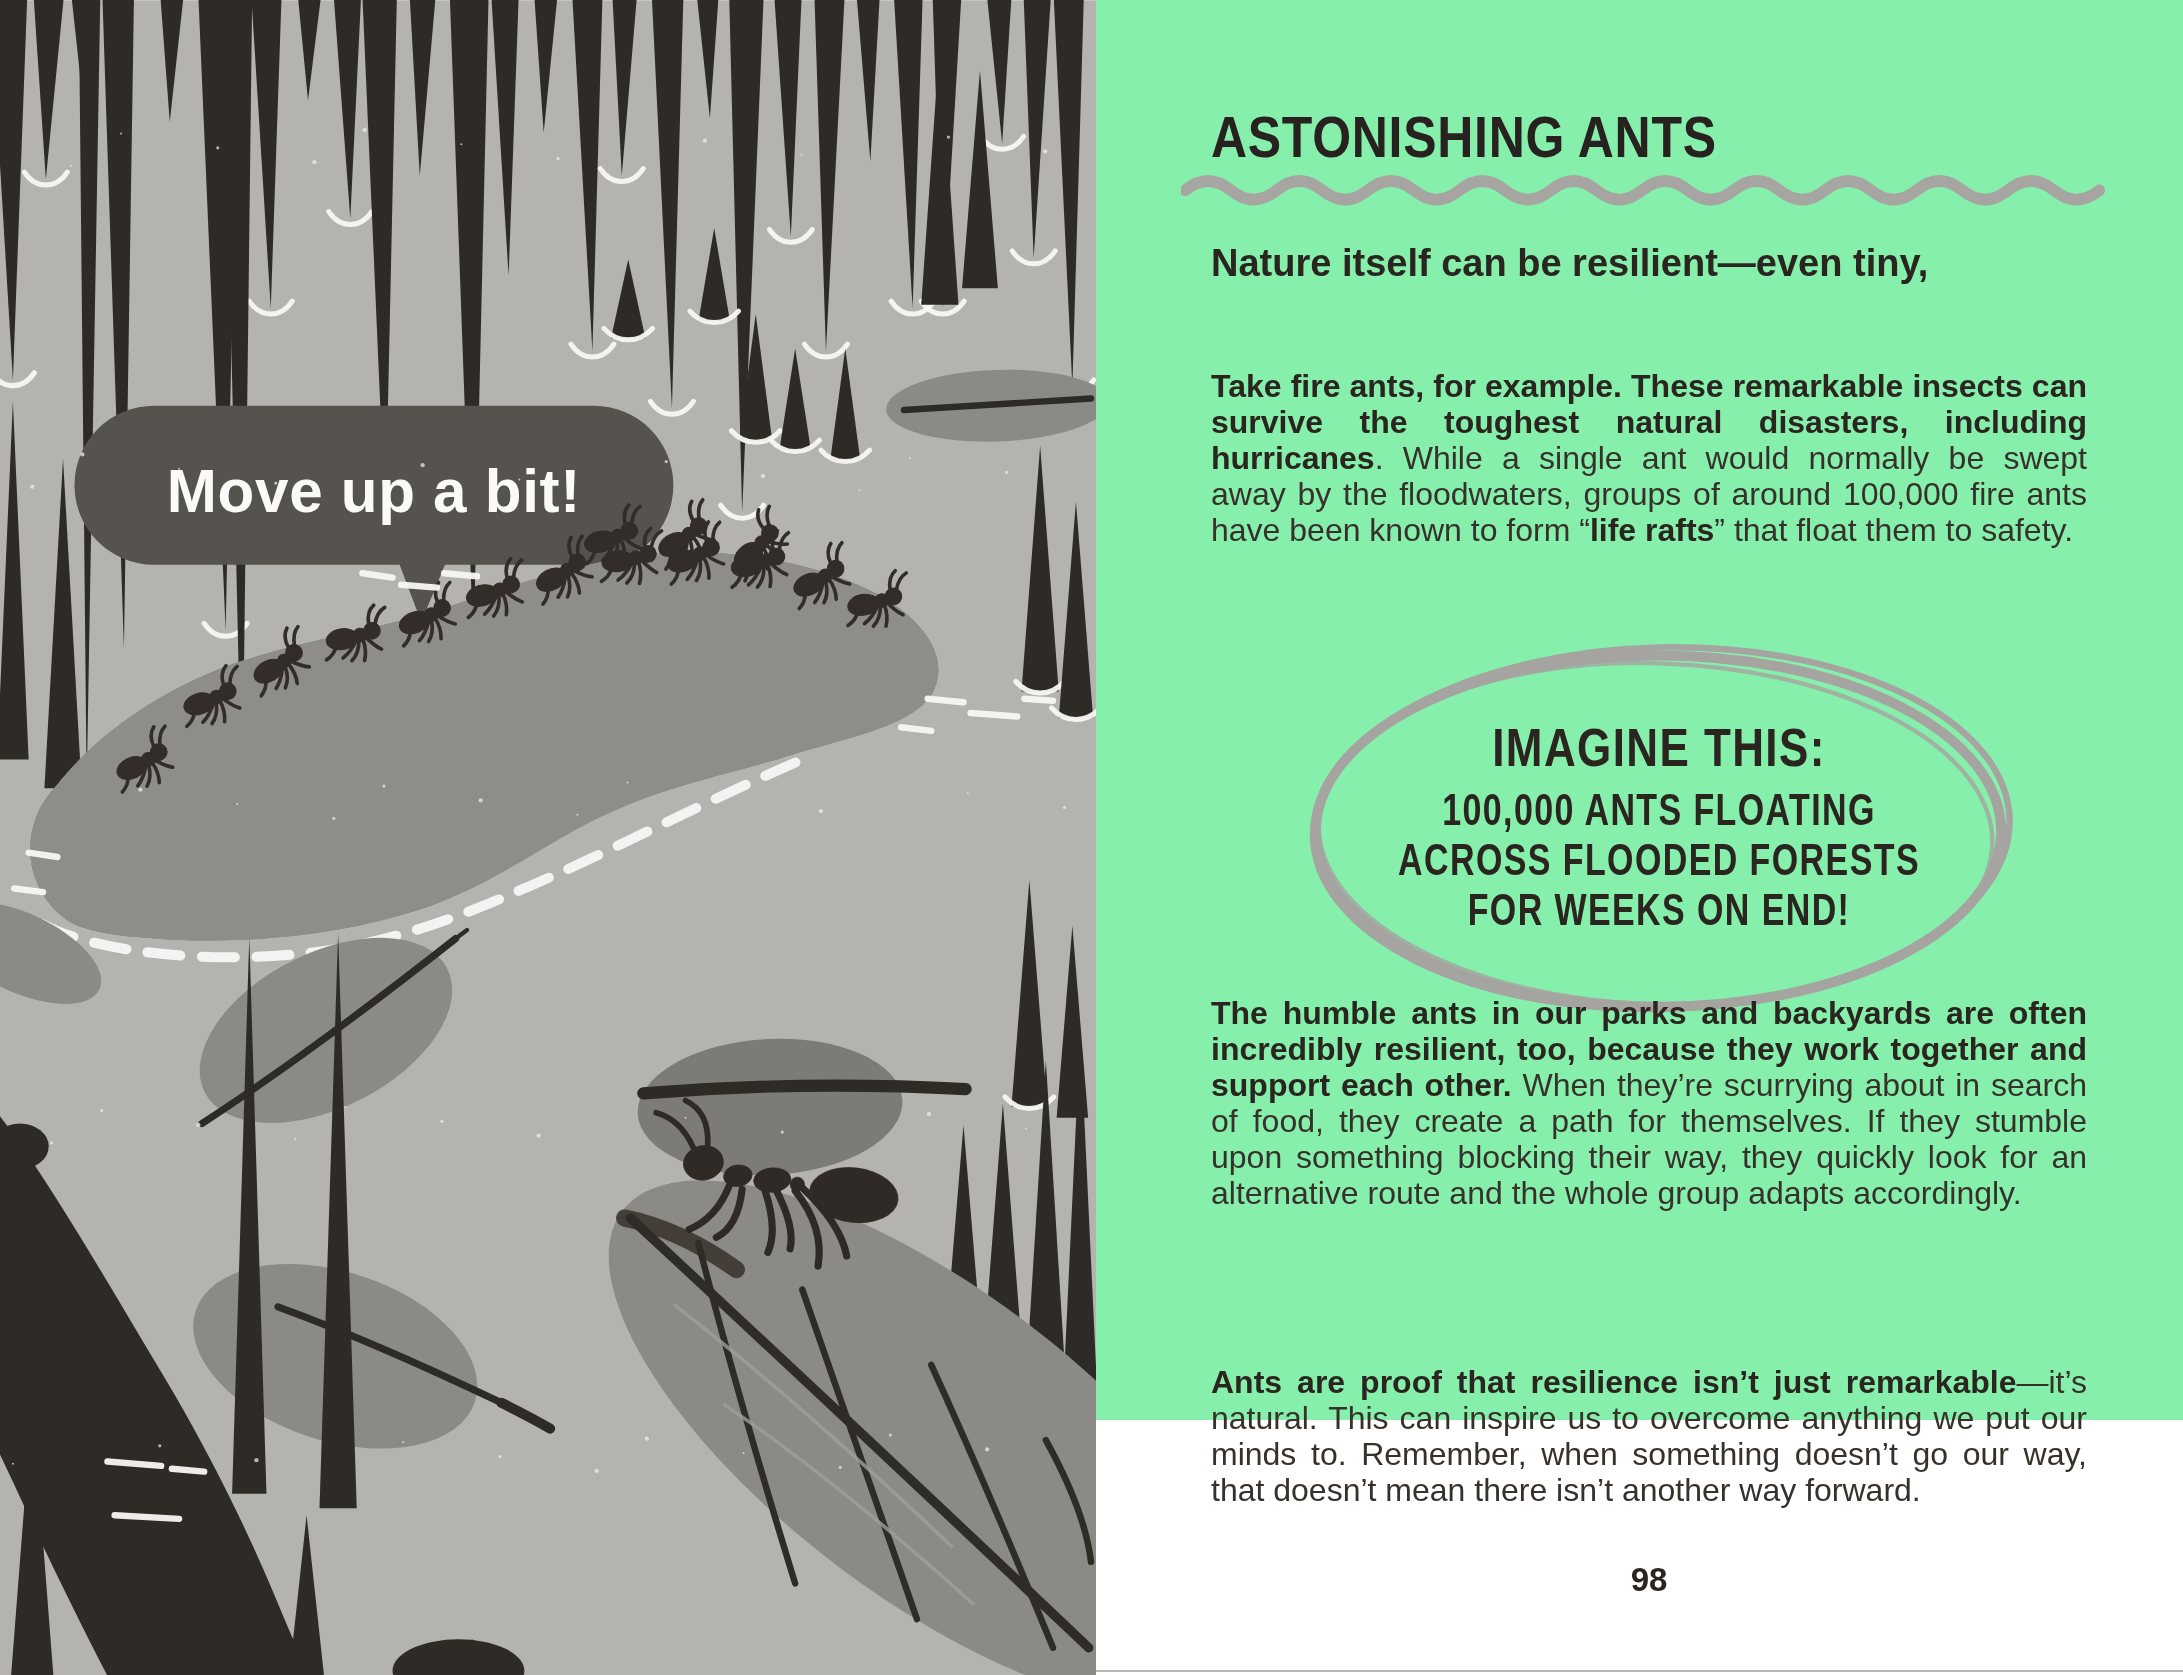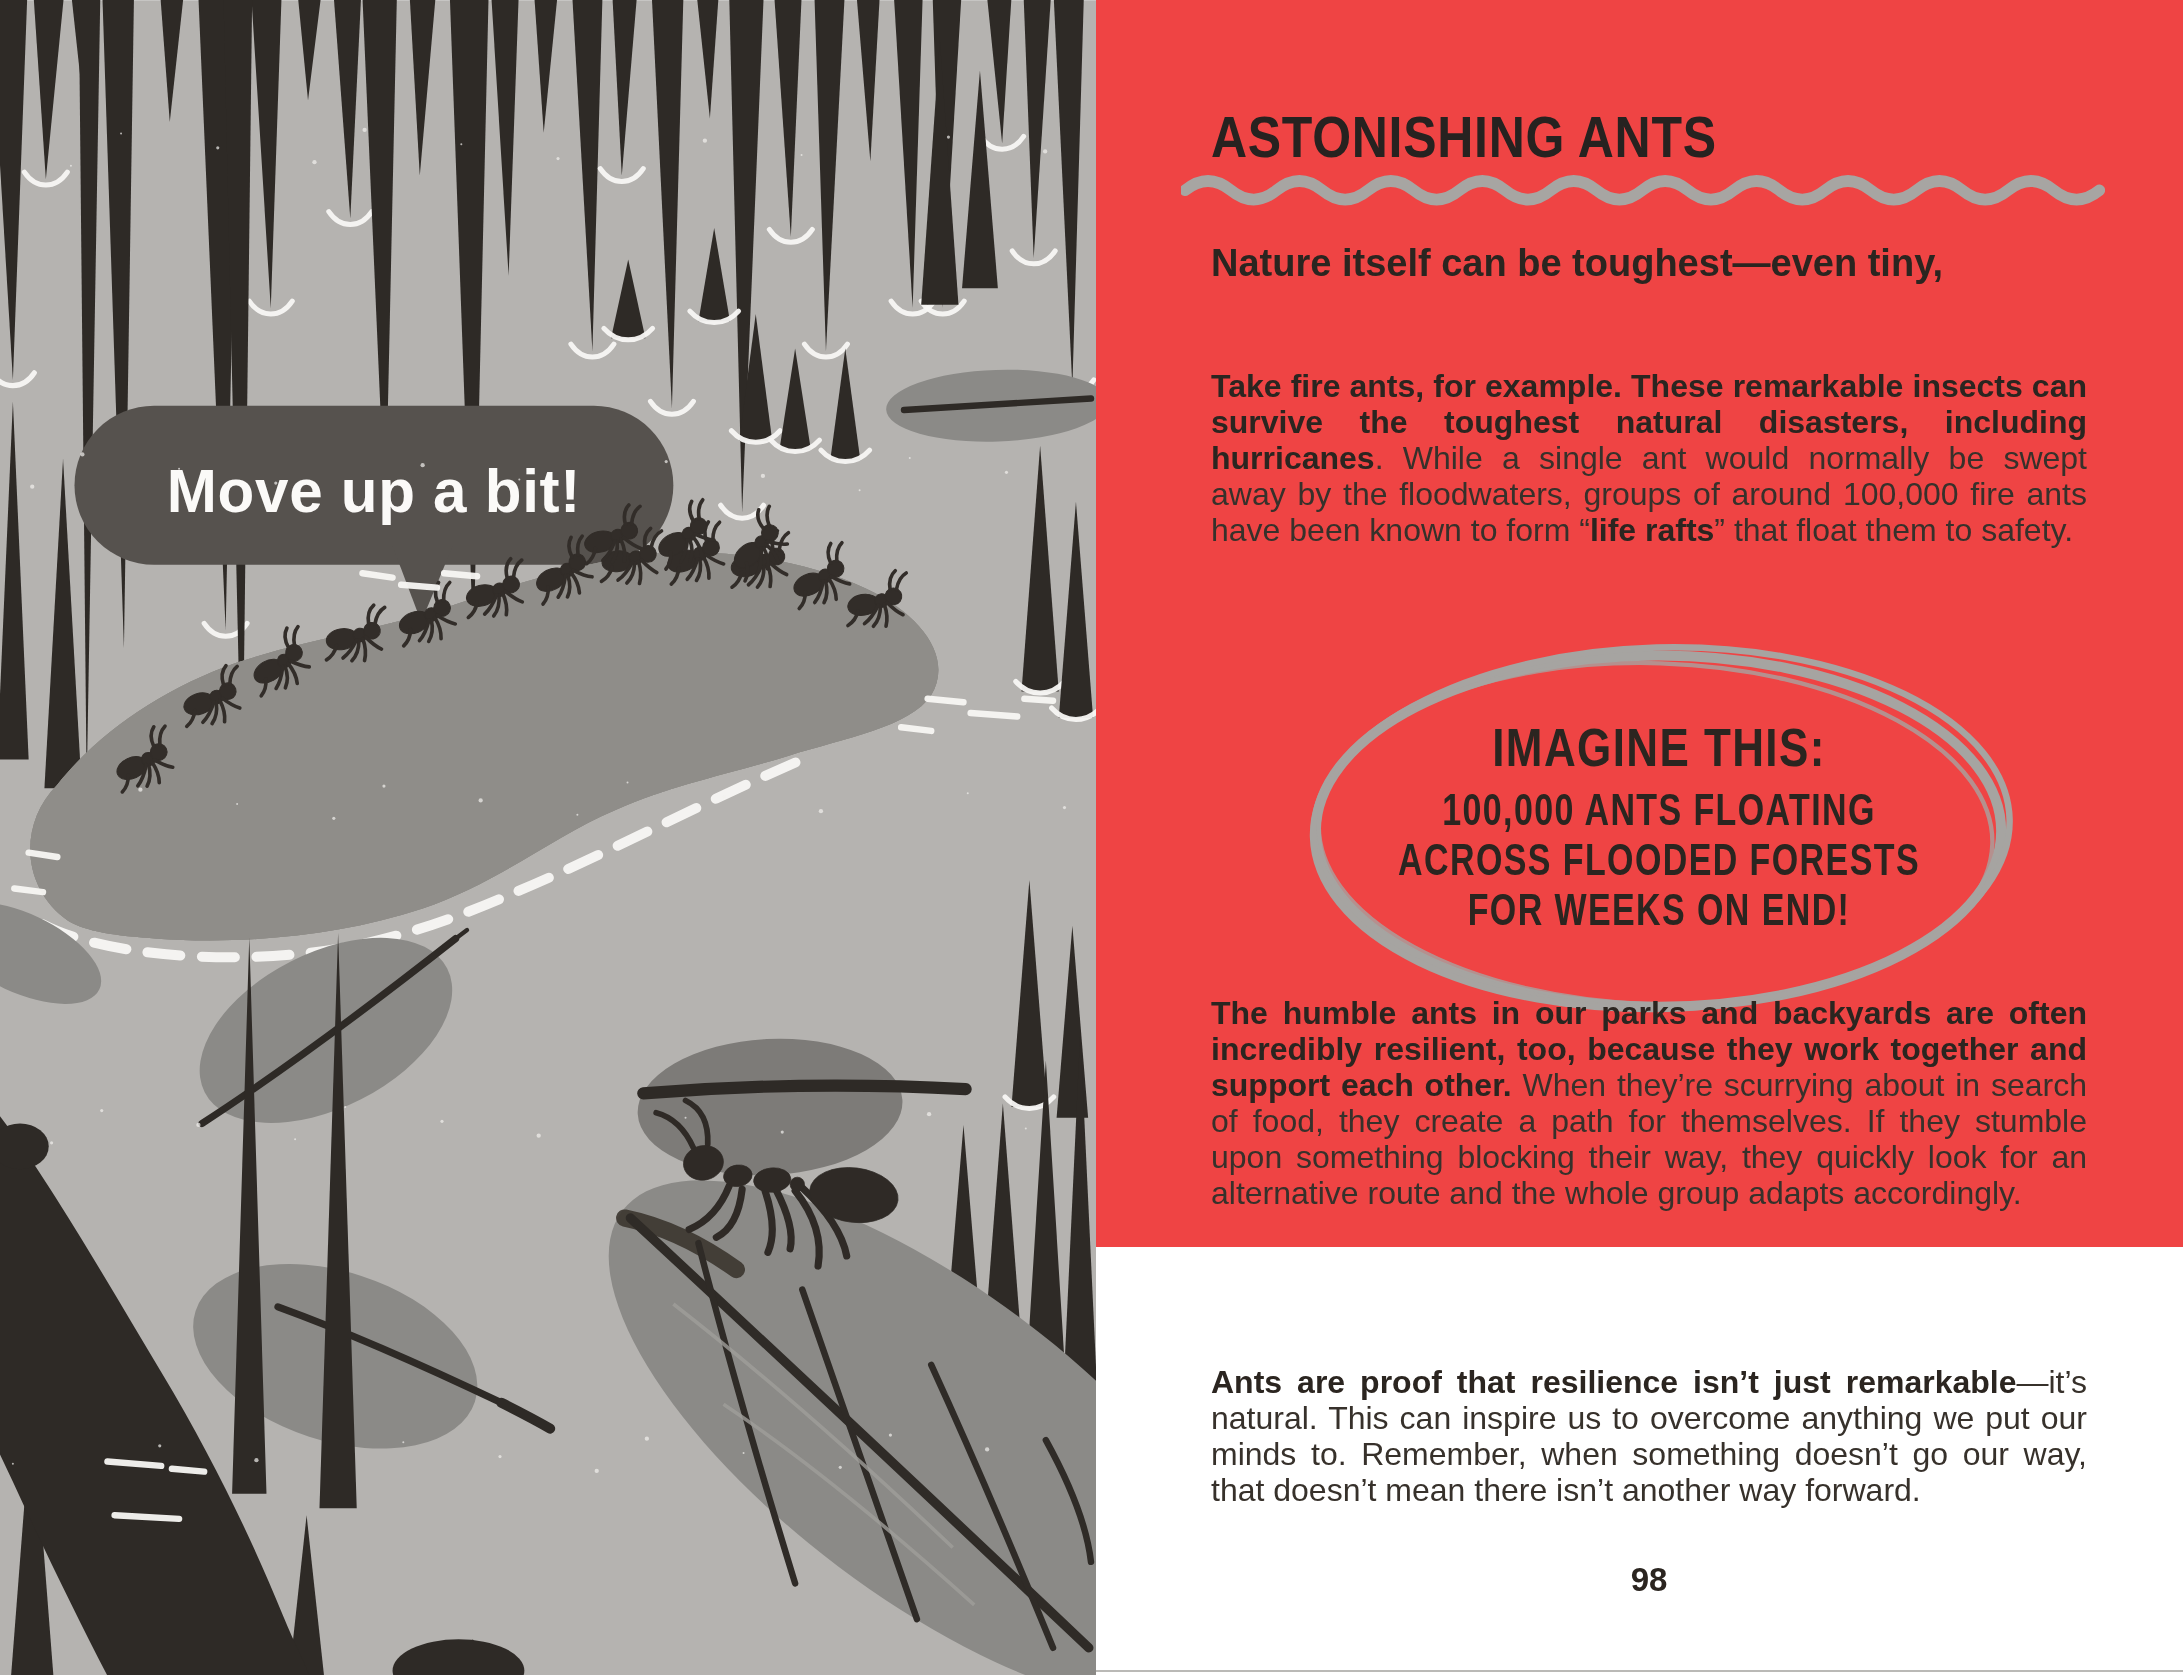--- a/index.html
+++ b/index.html
@@ -1,19 +1,19 @@
 <!DOCTYPE html>
 <html style="font-size:11.5px"><head>
 <meta charset="utf-8">
 <style>
   html,body{margin:0;padding:0}
   #stage{position:relative;width:2183px;height:1676px;background:#ffffff;
          font-family:"Liberation Sans",sans-serif;overflow:hidden}
   #illu{position:absolute;left:0;top:0}
-  .rp{position:absolute;left:1096px;top:0;width:1087px;height:1247px;background:#ef4444}
+  .rp{position:absolute;left:1096px;top:0;width:1087px;height:1420px;background:#86efac}
   .abs{position:absolute}
   .title{left:115px;top:105px;font-size:50px;font-weight:bold;color:#272220;
          transform:scaleY(1.14);transform-origin:0 0;letter-spacing:0.7px;white-space:nowrap}
   .intro{left:115px;top:239px;width:903px;font-size:38px;font-weight:bold;color:#2b2520;line-height:48px}
   .para{width:876px;left:115px;font-size:32px;line-height:36px;color:#37312b;text-align:justify}
   .para .b{font-weight:bold;color:#2b2520}
   .p1{top:368px}.p2{top:995px}.p3{top:1364px}
   .callout-h{left:212px;top:717px;width:702px;text-align:center;font-size:44px;font-weight:bold;
              letter-spacing:1.4px;color:#2b2520;transform:scaleY(1.22);transform-origin:50% 0}
   .callout-l{left:212px;top:785px;width:702px;text-align:center;font-size:34px;font-weight:bold;
@@ -325,21 +325,21 @@
 
   <div class="rp">
 
     <div class="abs title">ASTONISHING ANTS</div>
 
     <svg class="abs" style="left:85px;top:166px" width="924" height="50" viewBox="0 0 1290 70">
       <path id="wavyPath" fill="none" stroke="#a7a5a2" stroke-width="16" stroke-linecap="round" d="M4,34 q 32,-26 64,0 q 32,26 64,0 q 32,-26 64,0 q 32,26 64,0 q 32,-26 64,0 q 32,26 64,0 q 32,-26 64,0 q 32,26 64,0 q 32,-26 64,0 q 32,26 64,0 q 32,-26 64,0 q 32,26 64,0 q 32,-26 64,0 q 32,26 64,0 q 32,-26 64,0 q 32,26 64,0 q 32,-26 64,0 q 32,26 64,0 q 32,-26 64,0 q 32,26 64,0"></path>
     </svg>
 
     <div class="abs intro">
-      <div>Nature itself can be toughest—even tiny,</div>
+      <div>Nature itself can be resilient—even tiny,</div>
     </div>
 
     <div class="abs para p1"><span class="b">Take fire ants, for example. These remarkable insects can survive the toughest natural disasters, including hurricanes</span><span>. While a single ant would normally be swept away by the floodwaters, groups of around 100,000 fire ants have been known to form “</span><span class="b">life rafts</span><span>” that float them to safety.</span></div>
 
     <svg class="abs" style="left:212px;top:641px" width="724" height="398" viewBox="0 0 1010 555">
       <ellipse cx="489" cy="265" rx="478" ry="245" fill="none" stroke="#a6a4a1" stroke-width="14"></ellipse>
       <ellipse cx="493" cy="261" rx="486" ry="252" fill="none" stroke="#a6a4a1" stroke-width="9" transform="rotate(-1.5 489 265)"></ellipse>
       <ellipse cx="485" cy="269" rx="470" ry="238" fill="none" stroke="#a6a4a1" stroke-width="6" opacity=".8" transform="rotate(1.8 489 265)"></ellipse>
     </svg>
     <div class="abs callout-h">IMAGINE THIS:</div>

